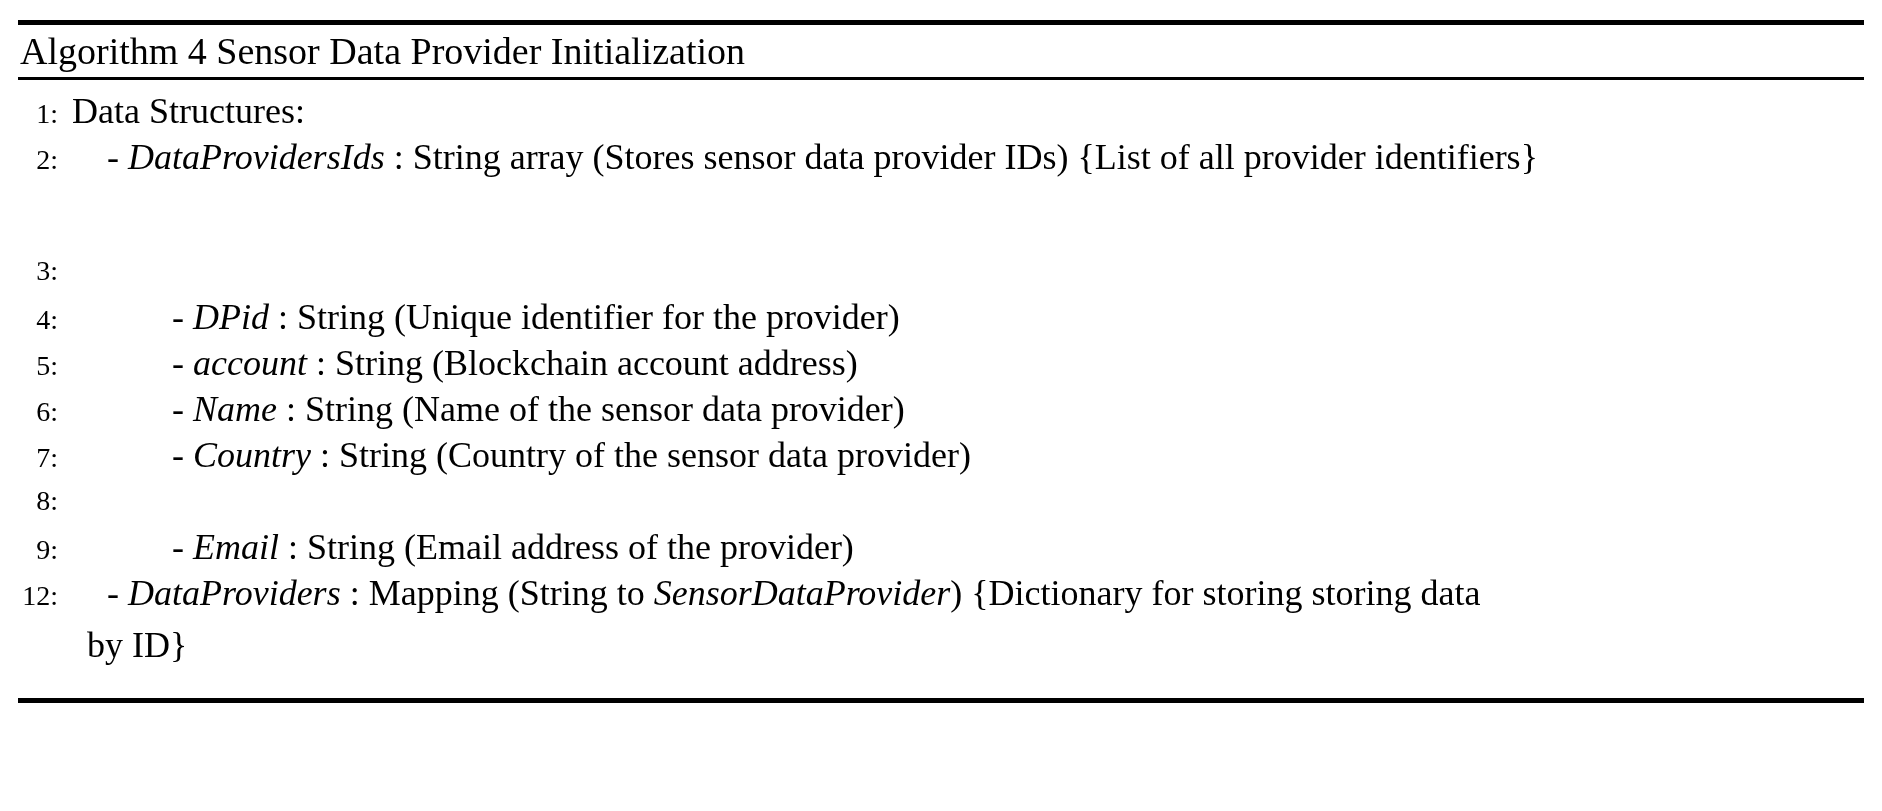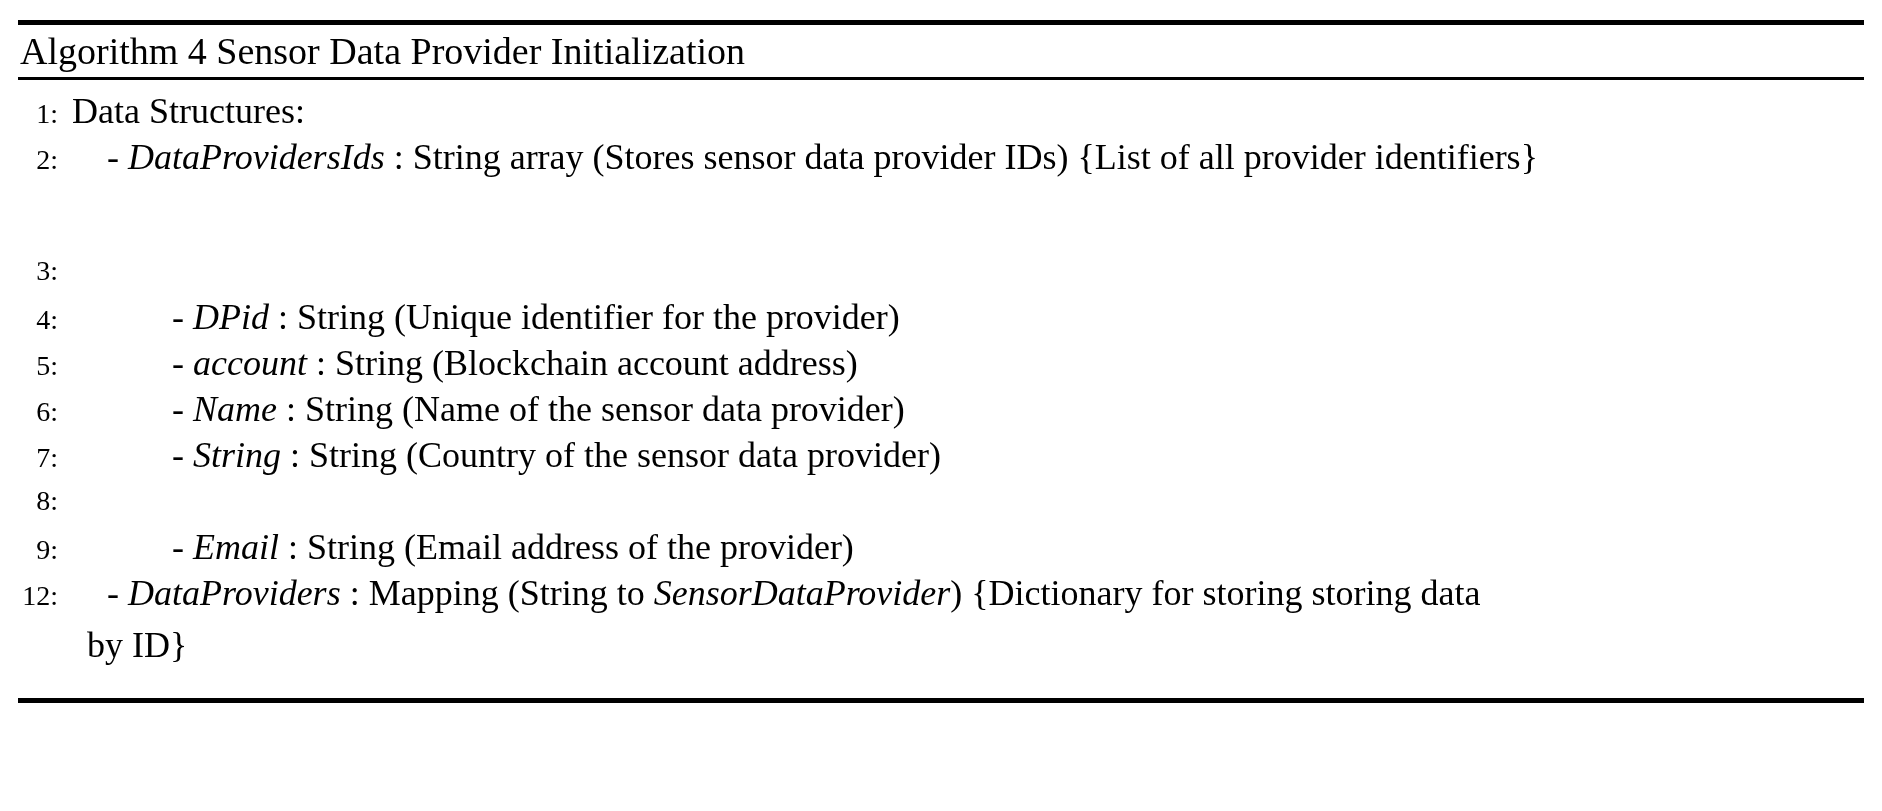--- a/index.html
+++ b/index.html
@@ -100,21 +100,21 @@
       <div class="line ind2">
         <span class="num">5:</span>
         <span class="content"><span class="">- </span><span class="seg-italic ">account</span><span class=""> : String (Blockchain account address)</span></span>
       </div>
       <div class="line ind2">
         <span class="num">6:</span>
         <span class="content"><span class="">- </span><span class="seg-italic ">Name</span><span class=""> : String (Name of the sensor data provider)</span></span>
       </div>
       <div class="line ind2">
         <span class="num">7:</span>
-        <span class="content"><span class="">- </span><span class="seg-italic ">String</span><span class=""> : String (Country of the sensor data provider)</span></span>
+        <span class="content"><span class="">- </span><span class="seg-italic ">Country</span><span class=""> : String (Country of the sensor data provider)</span></span>
       </div>
       <div class="line ind2">
         <span class="num">8:</span>
       </div>
       <div class="line ind2">
         <span class="num">9:</span>
         <span class="content"><span class="">- </span><span class="seg-italic ">Email</span><span class=""> : String (Email address of the provider)</span></span>
       </div>
       <div class="line ind1">
         <span class="num">12:</span>

